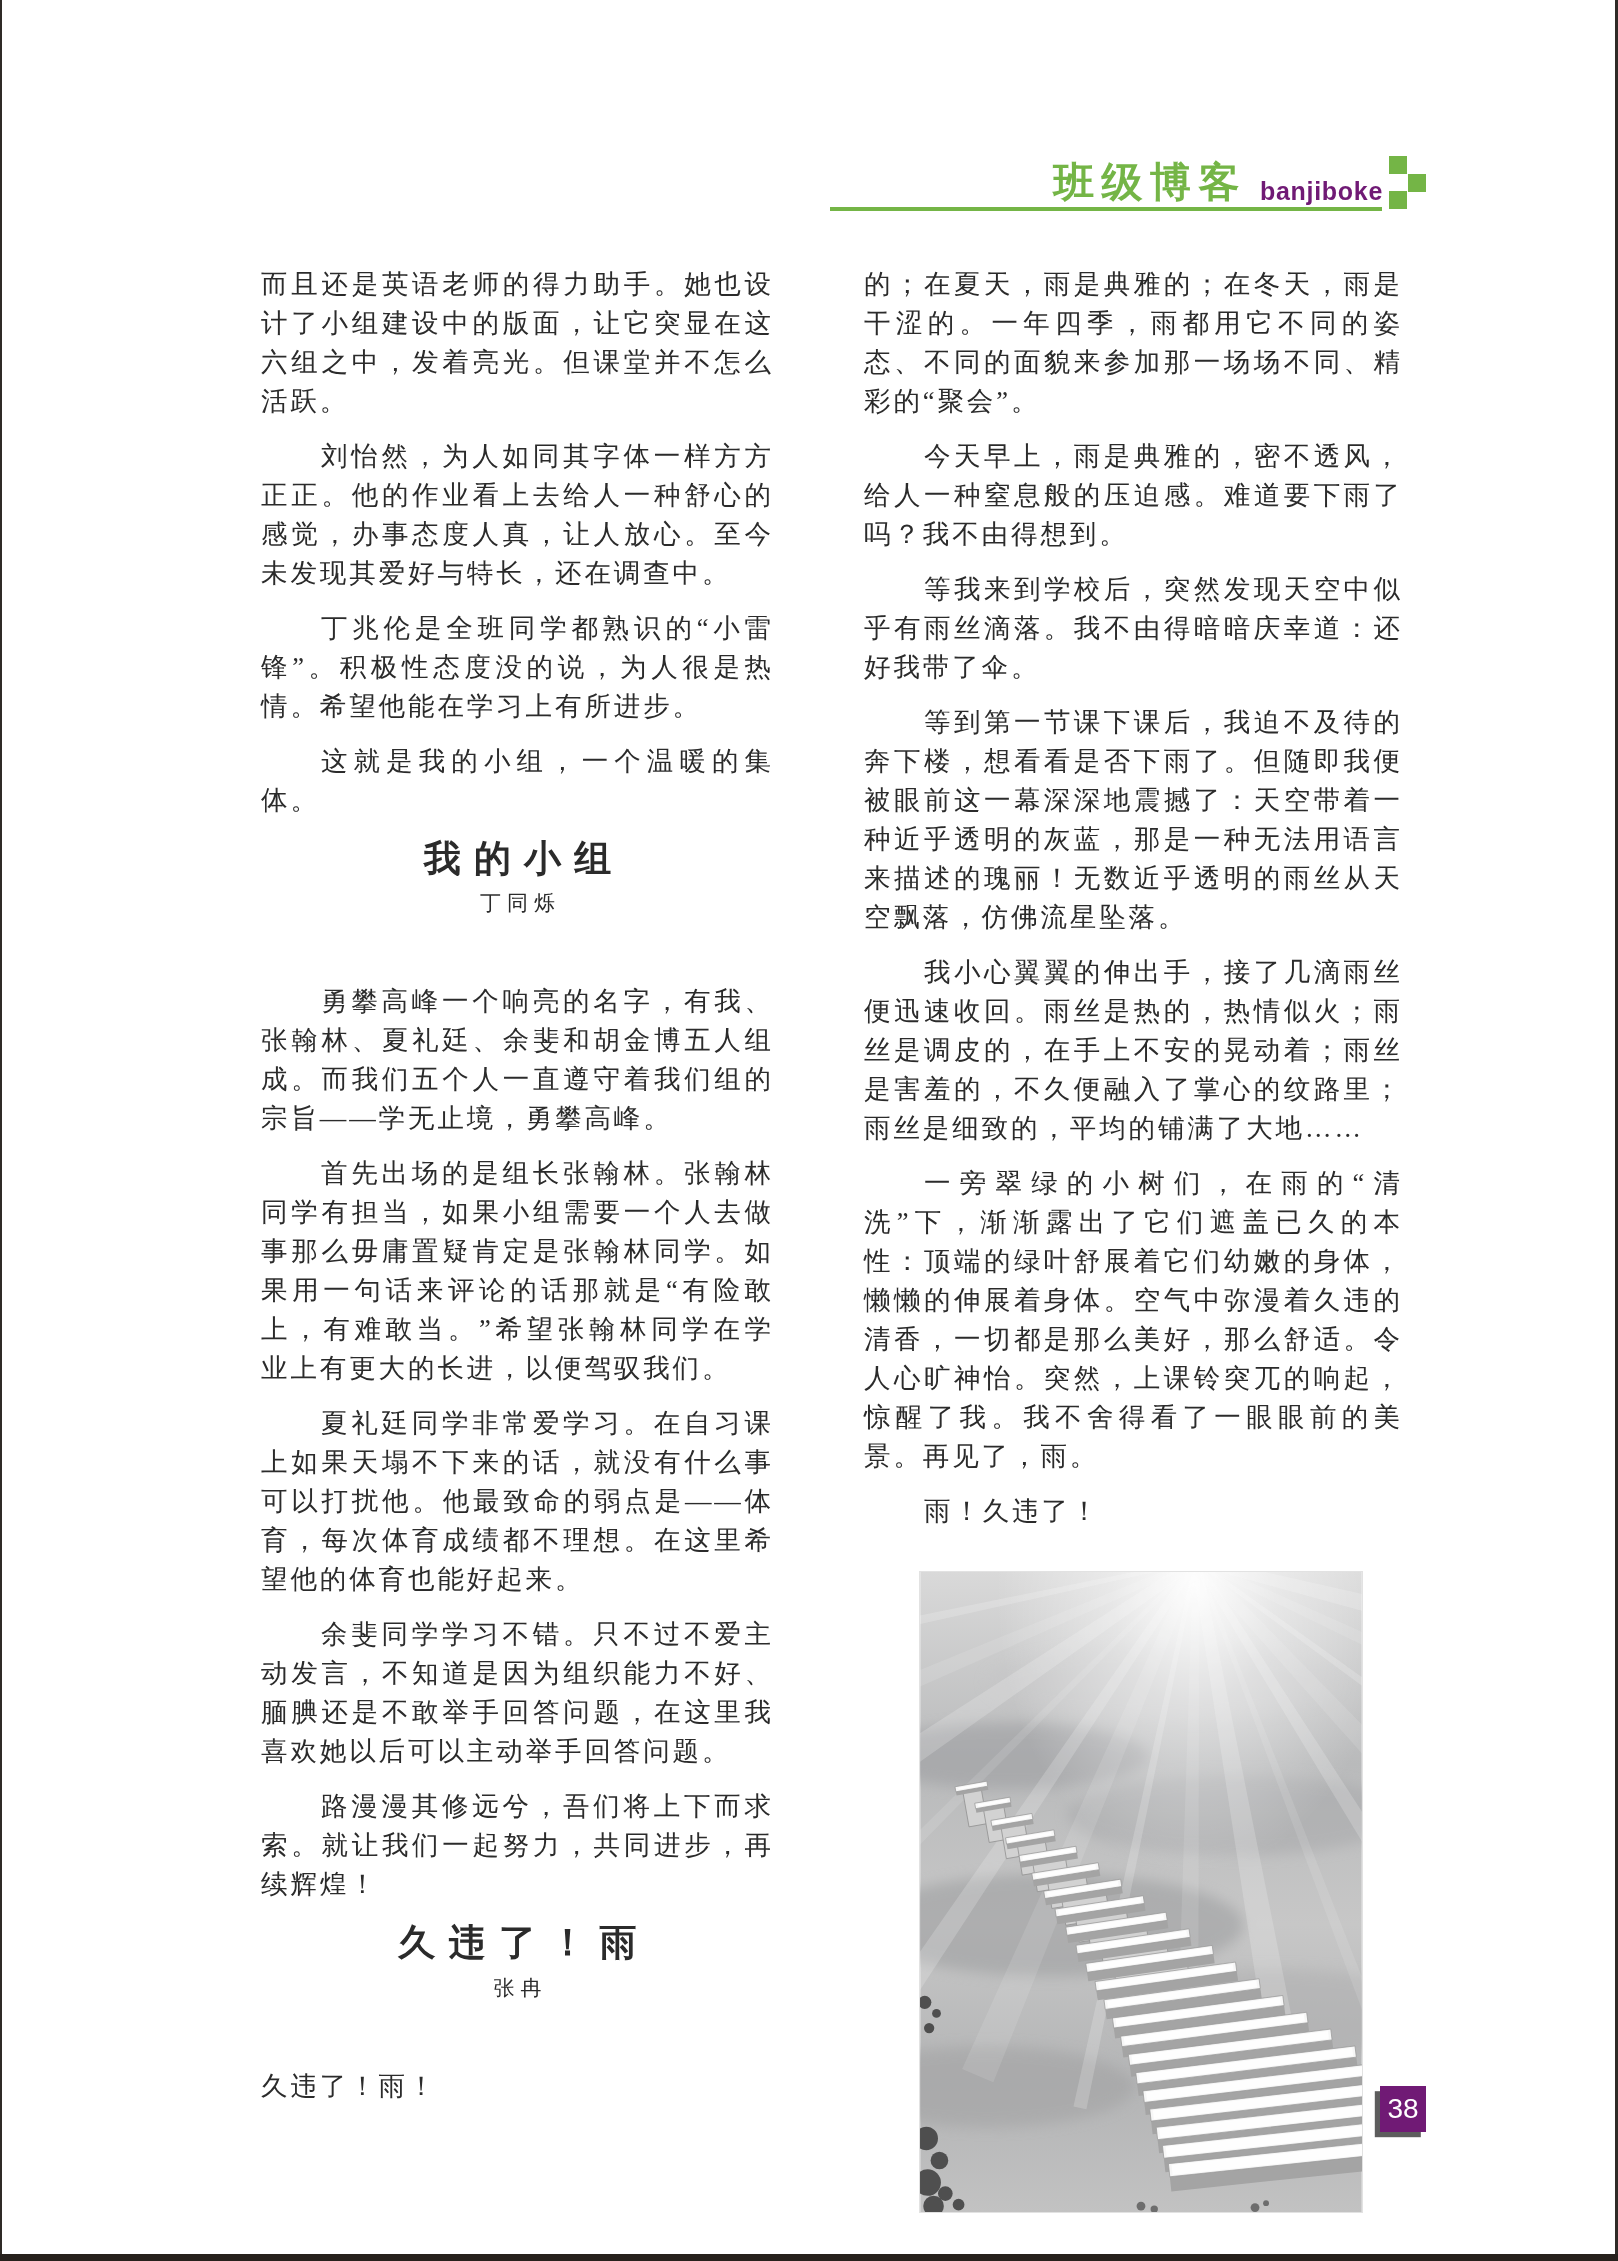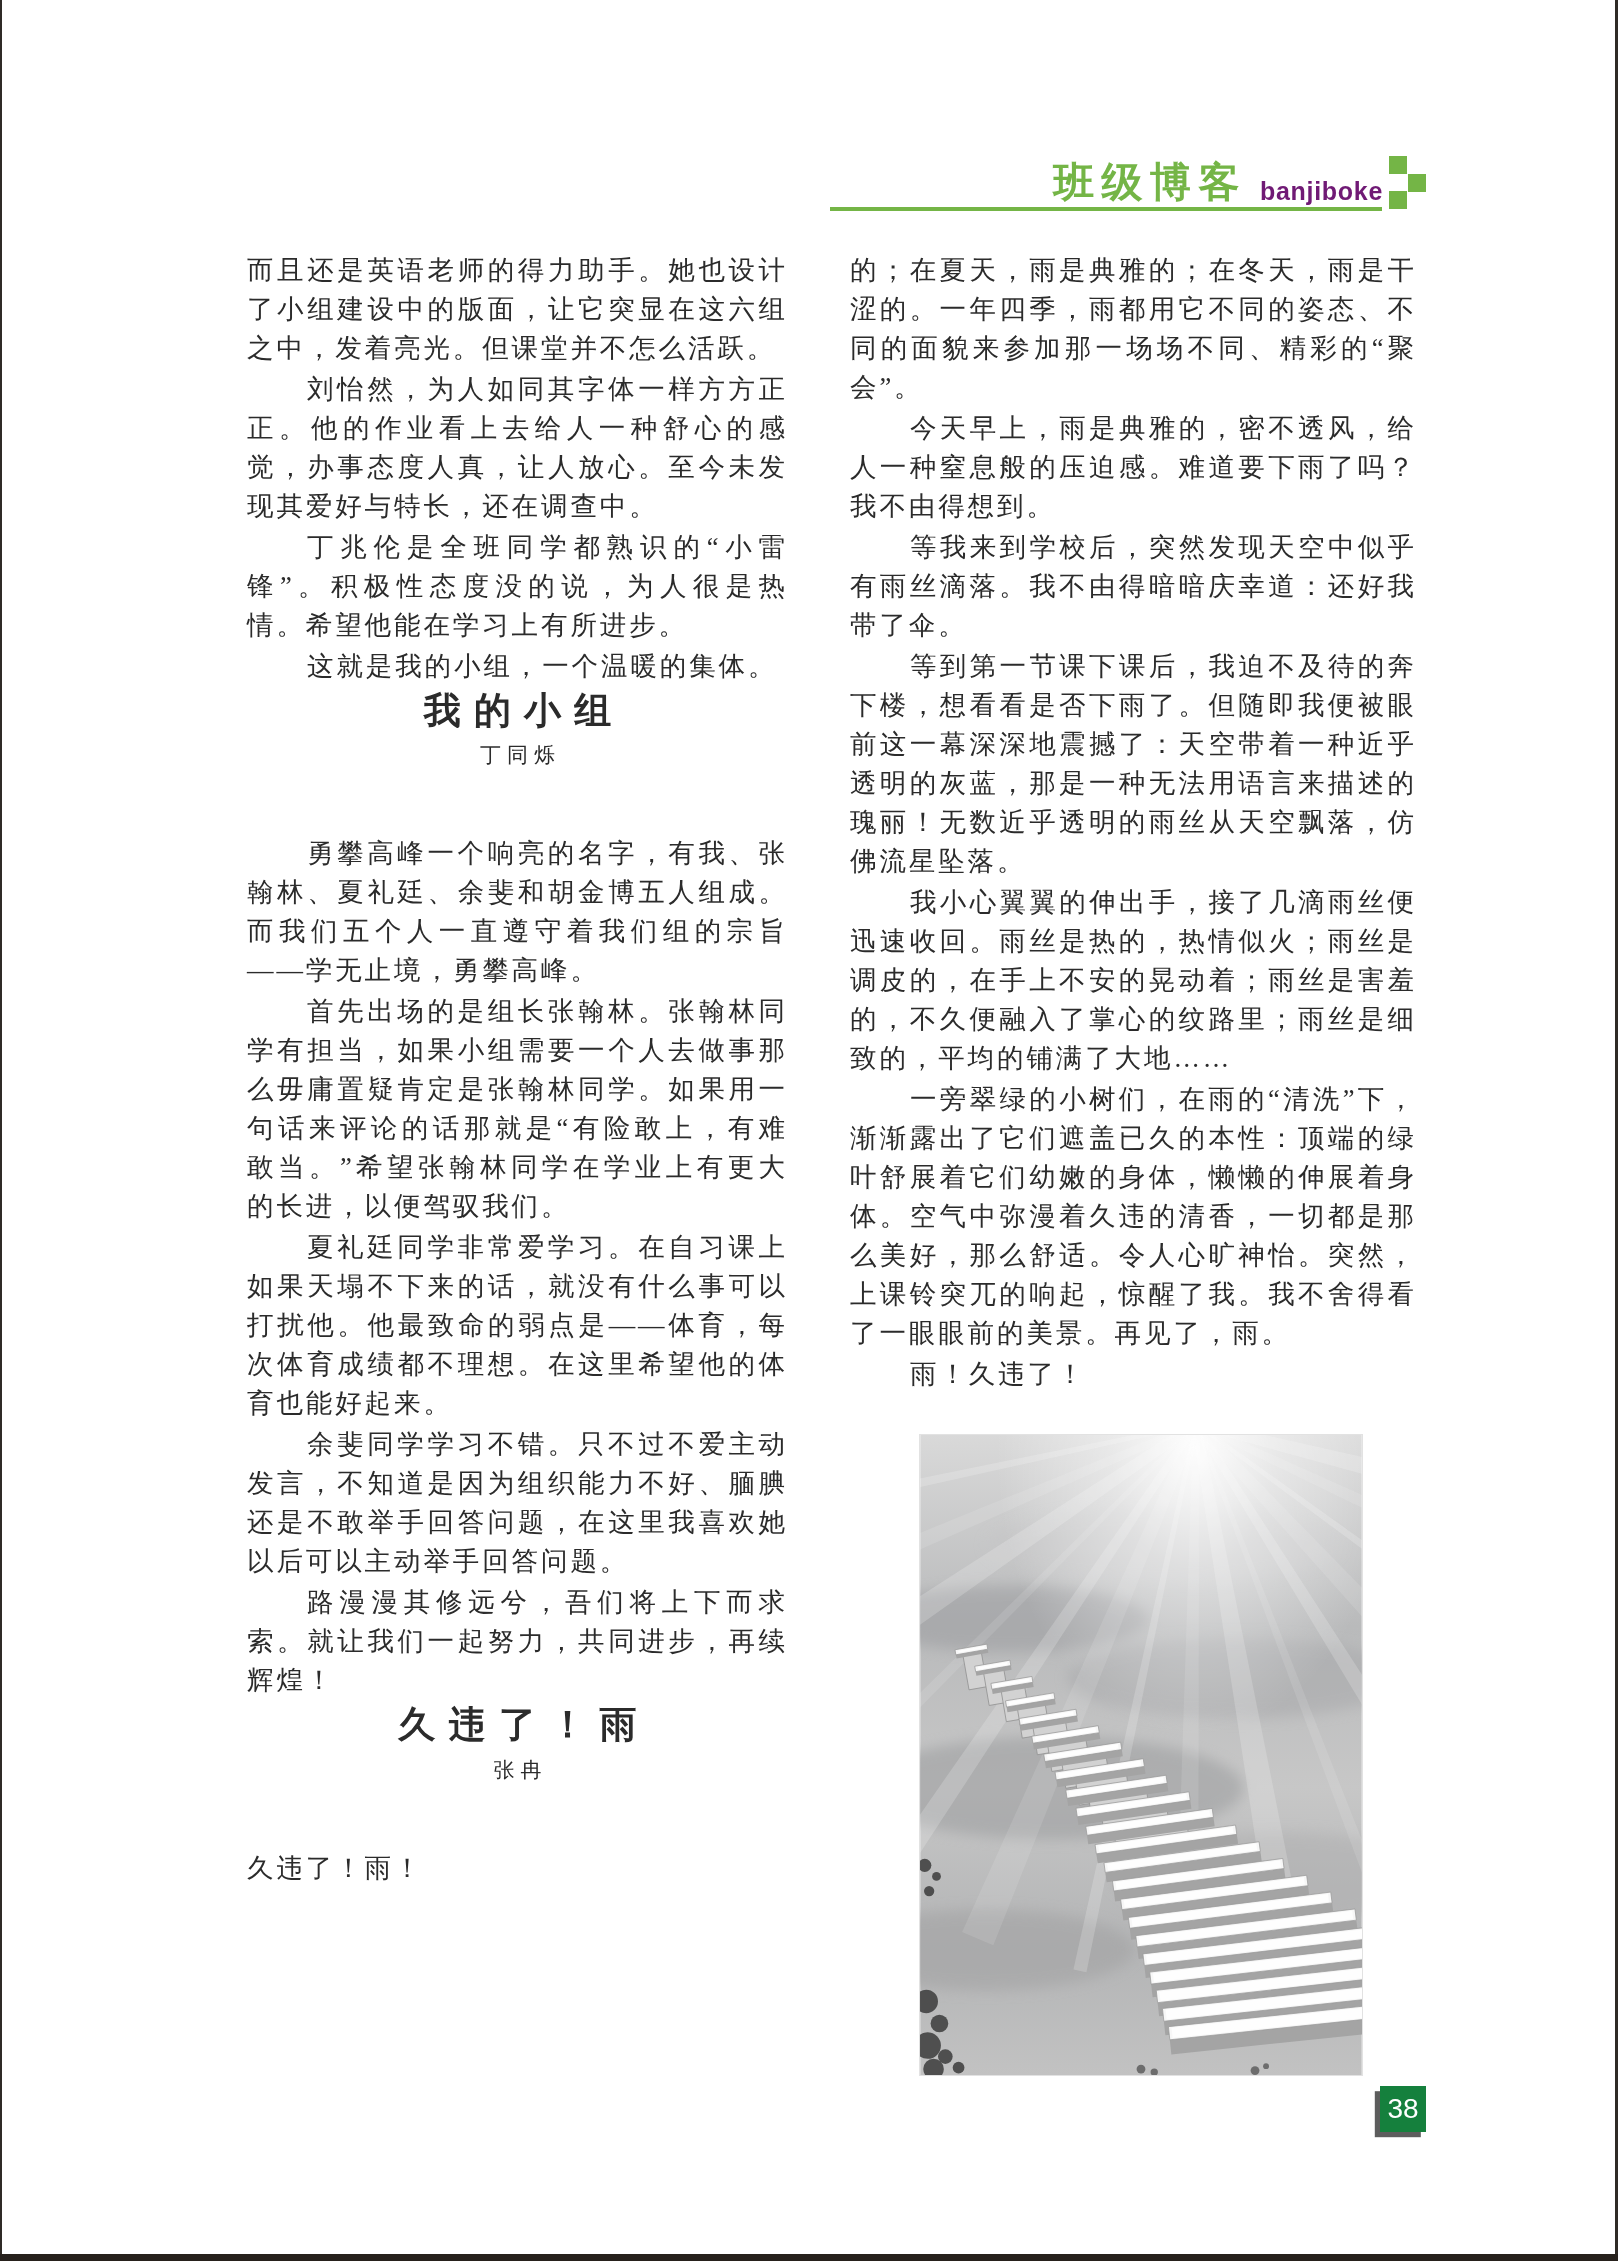--- a/index.html
+++ b/index.html
@@ -33,21 +33,21 @@
   .sq3{left:1389px;top:191px;}
 
   
   .col{
     position:absolute;top:249px;
     font-size:26.5px;line-height:39px;letter-spacing:2.9px;
     text-align:justify;
   }
   .col-left{left:245px;width:545px;}
   .col-right{left:848px;width:571px;}
-  .para{margin:2px;}
+  .para{margin:16px;}
   .para.indent{text-indent:60px;}
   .article-title{
     text-align:center;font-weight:600;
     font-size:37px;letter-spacing:13.2px;line-height:46px;text-indent:13.2px;
   }
   .article-author{
     margin-top:4.4px;margin-bottom:62px;text-align:center;
     font-size:21px;letter-spacing:5.9px;line-height:34px;text-indent:5.9px;
   }
 
@@ -296,18 +296,18 @@
         <g fill="#4a4a4a" opacity="0.7">
           <circle cx="300" cy="862" r="6"></circle>
             <circle cx="318" cy="866" r="5"></circle>
           <circle cx="455" cy="864" r="6"></circle>
             <circle cx="470" cy="858" r="4"></circle>
         </g>
       </g>
     </svg>
   </div>
 
-  <div class="page-badge" style="background: #15803d;">
+  <div class="page-badge" style="background: #701a75;">
     <span>38</span>
   </div>
 
 </div>
 
 
 </body></html>

